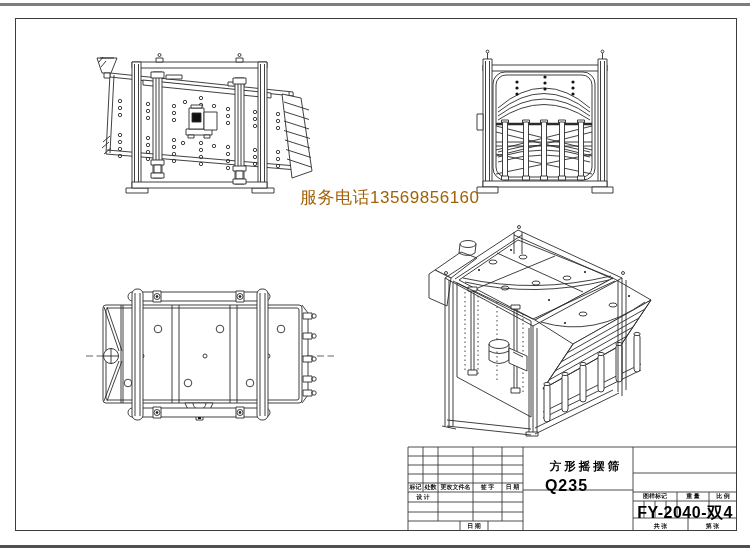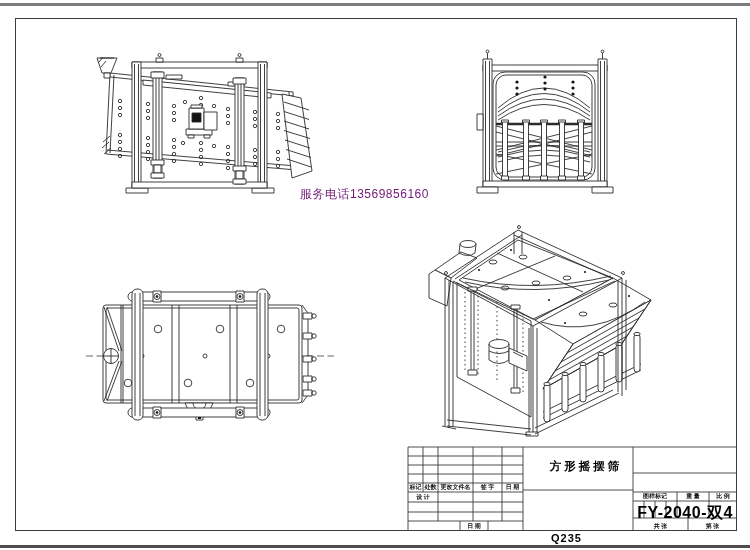--- a/index.html
+++ b/index.html
@@ -5,26 +5,26 @@
   html,body{margin:0;padding:0;background:#fff;}
   .sheet{position:relative;width:750px;height:550px;background:#fff;overflow:hidden;
          font-family:"Liberation Sans",sans-serif;color:#111;}
   .bar{position:absolute;left:0;width:750px;}
   .bar.top{top:3px;height:2.5px;background:#7d7d7d;}
   .bar.bottom{top:545px;height:2.5px;background:#4f4f4f;}
   .frame{position:absolute;left:15px;top:18px;width:722px;height:513px;
          border:1.2px solid #3d3d3d;box-sizing:border-box;}
   svg.view{position:absolute;}
   .overlay{position:absolute;left:0;top:0;pointer-events:none;}
-  .phone{position:absolute;left:300px;top:186px;font-size:12px;color:#701a75;
+  .phone{position:absolute;left:300px;top:186px;font-size:17px;color:#a16207;
          letter-spacing:0.5px;white-space:nowrap;}
   .tb-big{position:absolute;text-align:center;font-weight:bold;color:#000;white-space:nowrap;}
   .tb-name{left:525px;top:459px;width:122px;font-size:11.5px;letter-spacing:3px;}
   .tb-model{left:634px;top:503px;width:102px;font-size:16px;letter-spacing:0.5px;}
-  .tb-mat{left:525px;top:532px;width:83px;font-size:11px;letter-spacing:1px;}
+  .tb-mat{left:525px;top:477px;width:83px;font-size:16px;letter-spacing:1px;}
   .tb-s{position:absolute;font-size:6px;line-height:9px;text-align:center;color:#111;
         font-weight:bold;white-space:nowrap;overflow:hidden;}
 </style>
 </head>
 <body>
 
 <div class="sheet">
 
   <div class="bar top"></div>
   <div class="bar bottom"></div>

